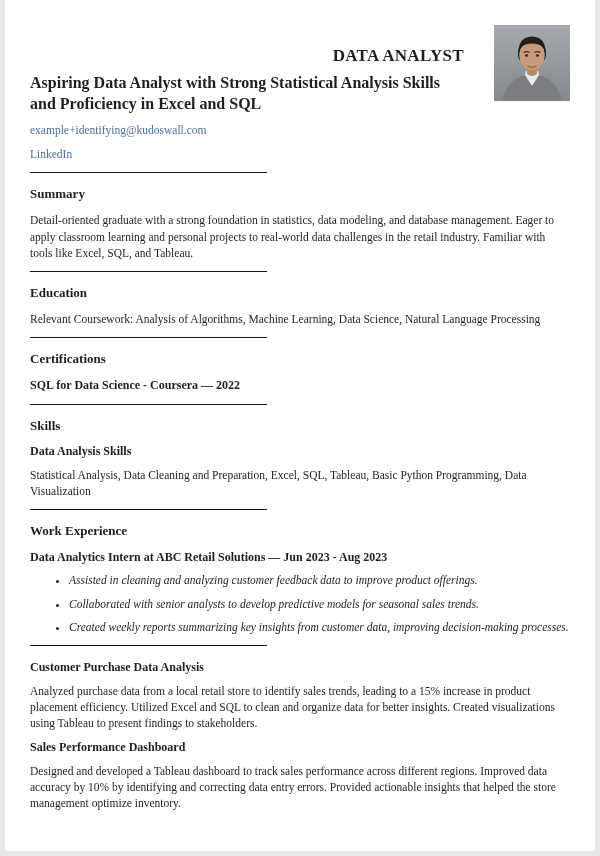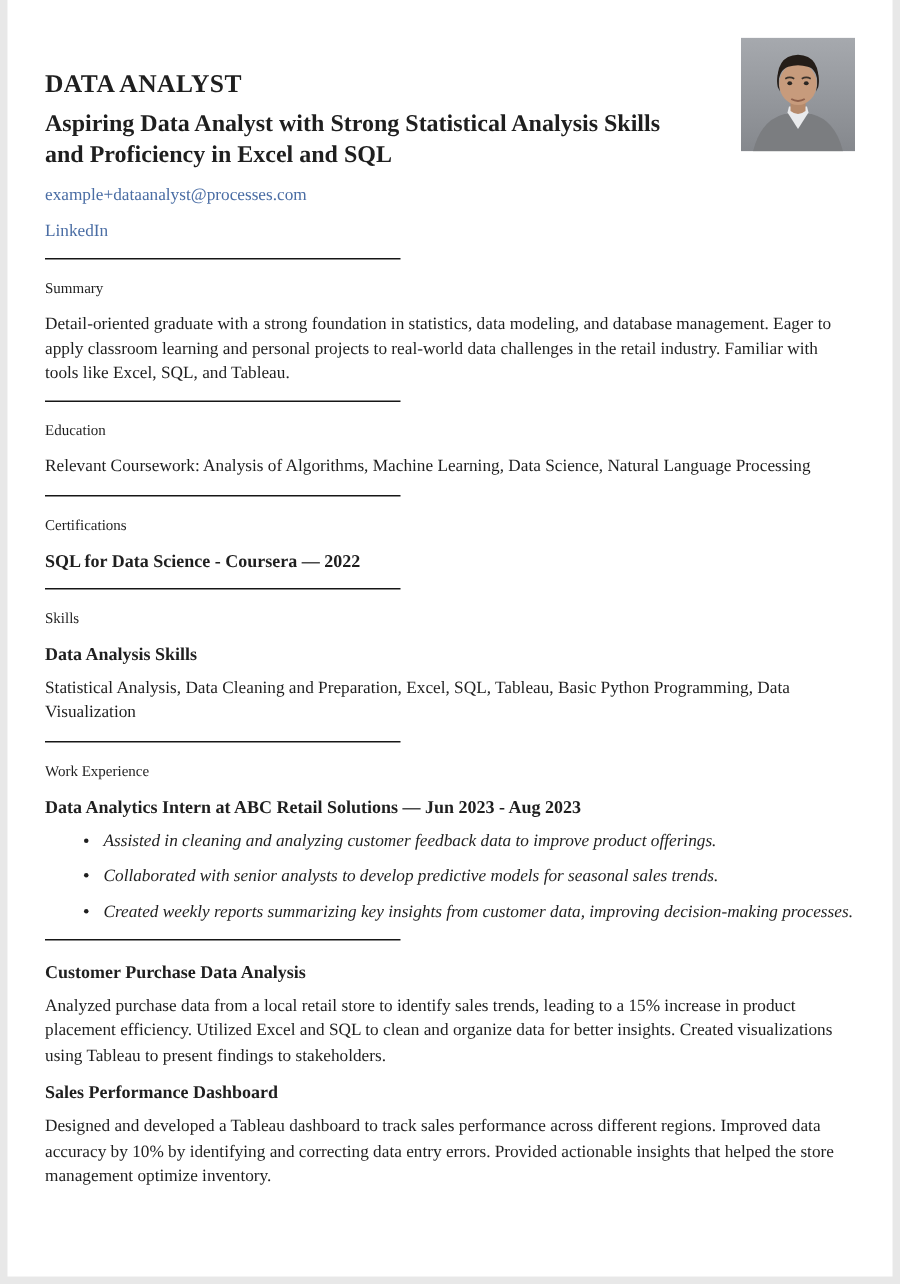--- a/index.html
+++ b/index.html
@@ -26,20 +26,21 @@
   }
   .header{display:flex;align-items:flex-start;}
   .header-left{flex:1;min-width:0;padding-right:30px;}
   .resume-title{
     font-size:17px;
     font-weight:bold;
     letter-spacing:.3px;
     margin-top:21px;
     margin-bottom:6px;
     line-height:1.25;
+    text-align:right;
   }
   .resume-subtitle{
     font-size:16px;
     font-weight:bold;
     line-height:1.32;
     max-width:440px;
     margin-bottom:9px;
   }
   .contact-link{
     display:block;
@@ -56,22 +57,22 @@
     overflow:hidden;
   }
   .photo svg{display:block;width:76px;height:76px;}
   hr.divider{
     border:0;
     border-top:1.6px solid var(--divider);
     width:237px;
     margin:10px 0 13px 0;
   }
   .section-heading{
-    font-size:10px;
-    font-weight:normal;
+    font-size:13px;
+    font-weight:bold;
     margin-bottom:9px;
     line-height:1.3;
   }
   .entry-title{
     font-size:12px;
     font-weight:bold;
     line-height:1.35;
     margin-bottom:7px;
   }
   .body-text{
@@ -93,21 +94,21 @@
 </style>
 </head>
 <body>
 
 <div class="page">
 
   <header class="header">
     <div class="header-left">
       <h1 class="resume-title">DATA ANALYST</h1>
       <p class="resume-subtitle">Aspiring Data Analyst with Strong Statistical Analysis Skills and Proficiency in Excel and SQL</p>
-      <a class="contact-link email-link" href="#">example+dataanalyst@processes.com</a>
+      <a class="contact-link email-link" href="#">example+identifying@kudoswall.com</a>
       <a class="contact-link" href="#">LinkedIn</a>
     </div>
     <div class="photo">
       <svg viewBox="0 0 76 76" xmlns="http://www.w3.org/2000/svg">
         <defs>
           <linearGradient id="pbg" x1="0" y1="0" x2="0" y2="1">
             <stop offset="0" stop-color="#a6a9ae"></stop>
             <stop offset="1" stop-color="#85888d"></stop>
           </linearGradient>
         </defs>

